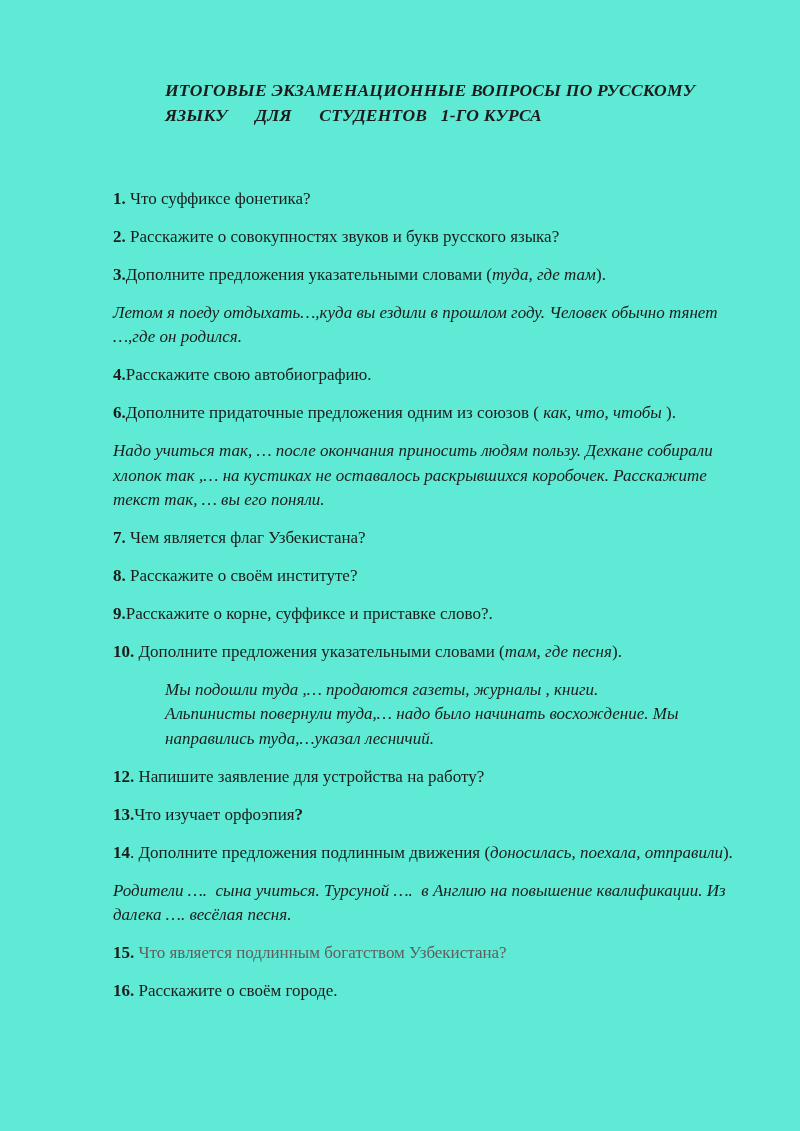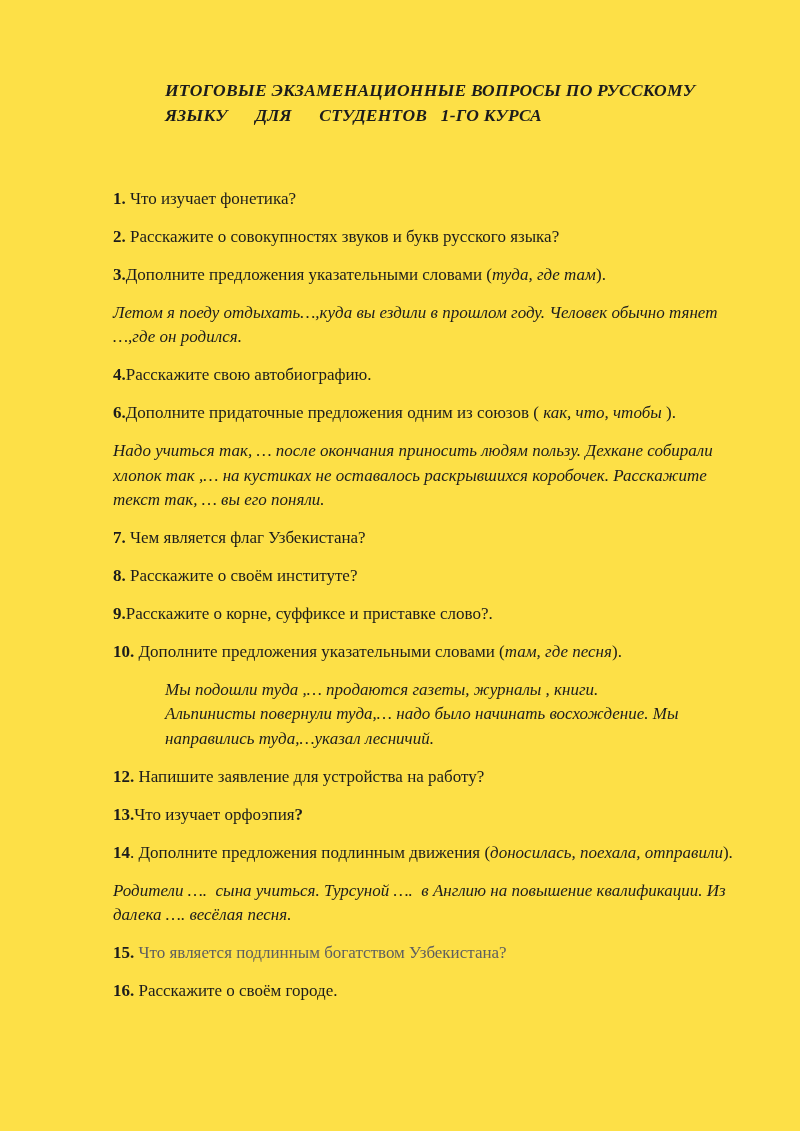--- a/index.html
+++ b/index.html
@@ -5,21 +5,21 @@
   html, body {
     margin: 0;
     padding: 0;
     background: #ffffff;
   }
   .page {
     position: relative;
     width: 800px;
     height: 1131px;
     margin: 0 auto;
-    background: #fde047;
+    background: #5eead4;
     overflow: hidden;
     font-family: "Liberation Serif", "DejaVu Serif", serif;
     color: #1c1c1c;
   }
   .doc {
     padding: 78px 64px 0 113px;
     box-sizing: border-box;
   }
   .title {
     margin: 0 0 0 52px;
@@ -46,21 +46,21 @@
   .gray { color: #5f5f5f; }
 </style>
 </head>
 <body>
 
 <div class="page">
   <div class="doc">
     <h1 class="title">ИТОГОВЫЕ ЭКЗАМЕНАЦИОННЫЕ ВОПРОСЫ ПО РУССКОМУ
 ЯЗЫКУ      ДЛЯ      СТУДЕНТОВ   1-ГО КУРСА</h1>
     <div class="paragraphs">
-        <p class="para question"><span class="bold">1.</span><span> Что изучает фонетика?</span></p>
+        <p class="para question"><span class="bold">1.</span><span> Что суффиксе фонетика?</span></p>
         <p class="para question"><span class="bold">2.</span><span> Расскажите о совокупностях звуков и букв русского языка?</span></p>
         <p class="para question"><span class="bold">3.</span><span>Дополните предложения указательными словами (</span><span class="italic">туда, где там</span><span>).</span></p>
         <p class="para example"><span class="italic">Летом я поеду отдыхать…,куда вы ездили в прошлом году. Человек обычно тянет …,где он родился.</span></p>
         <p class="para question"><span class="bold">4.</span><span>Расскажите свою автобиографию.</span></p>
         <p class="para question"><span class="bold">6.</span><span>Дополните придаточные предложения одним из союзов ( </span><span class="italic">как, что, чтобы</span><span> ).</span></p>
         <p class="para example"><span class="italic">Надо учиться так, … после окончания приносить людям пользу. Дехкане собирали хлопок так ,… на кустиках не оставалось раскрывшихся коробочек. Расскажите текст так, … вы его поняли.</span></p>
         <p class="para question"><span class="bold">7.</span><span> Чем является флаг Узбекистана?</span></p>
         <p class="para question"><span class="bold">8.</span><span> Расскажите о своём институте?</span></p>
         <p class="para question"><span class="bold">9.</span><span>Расскажите о корне, суффиксе и приставке слово?.</span></p>
         <p class="para question"><span class="bold">10.</span><span> Дополните предложения указательными словами (</span><span class="italic">там, где песня</span><span>).</span></p>

